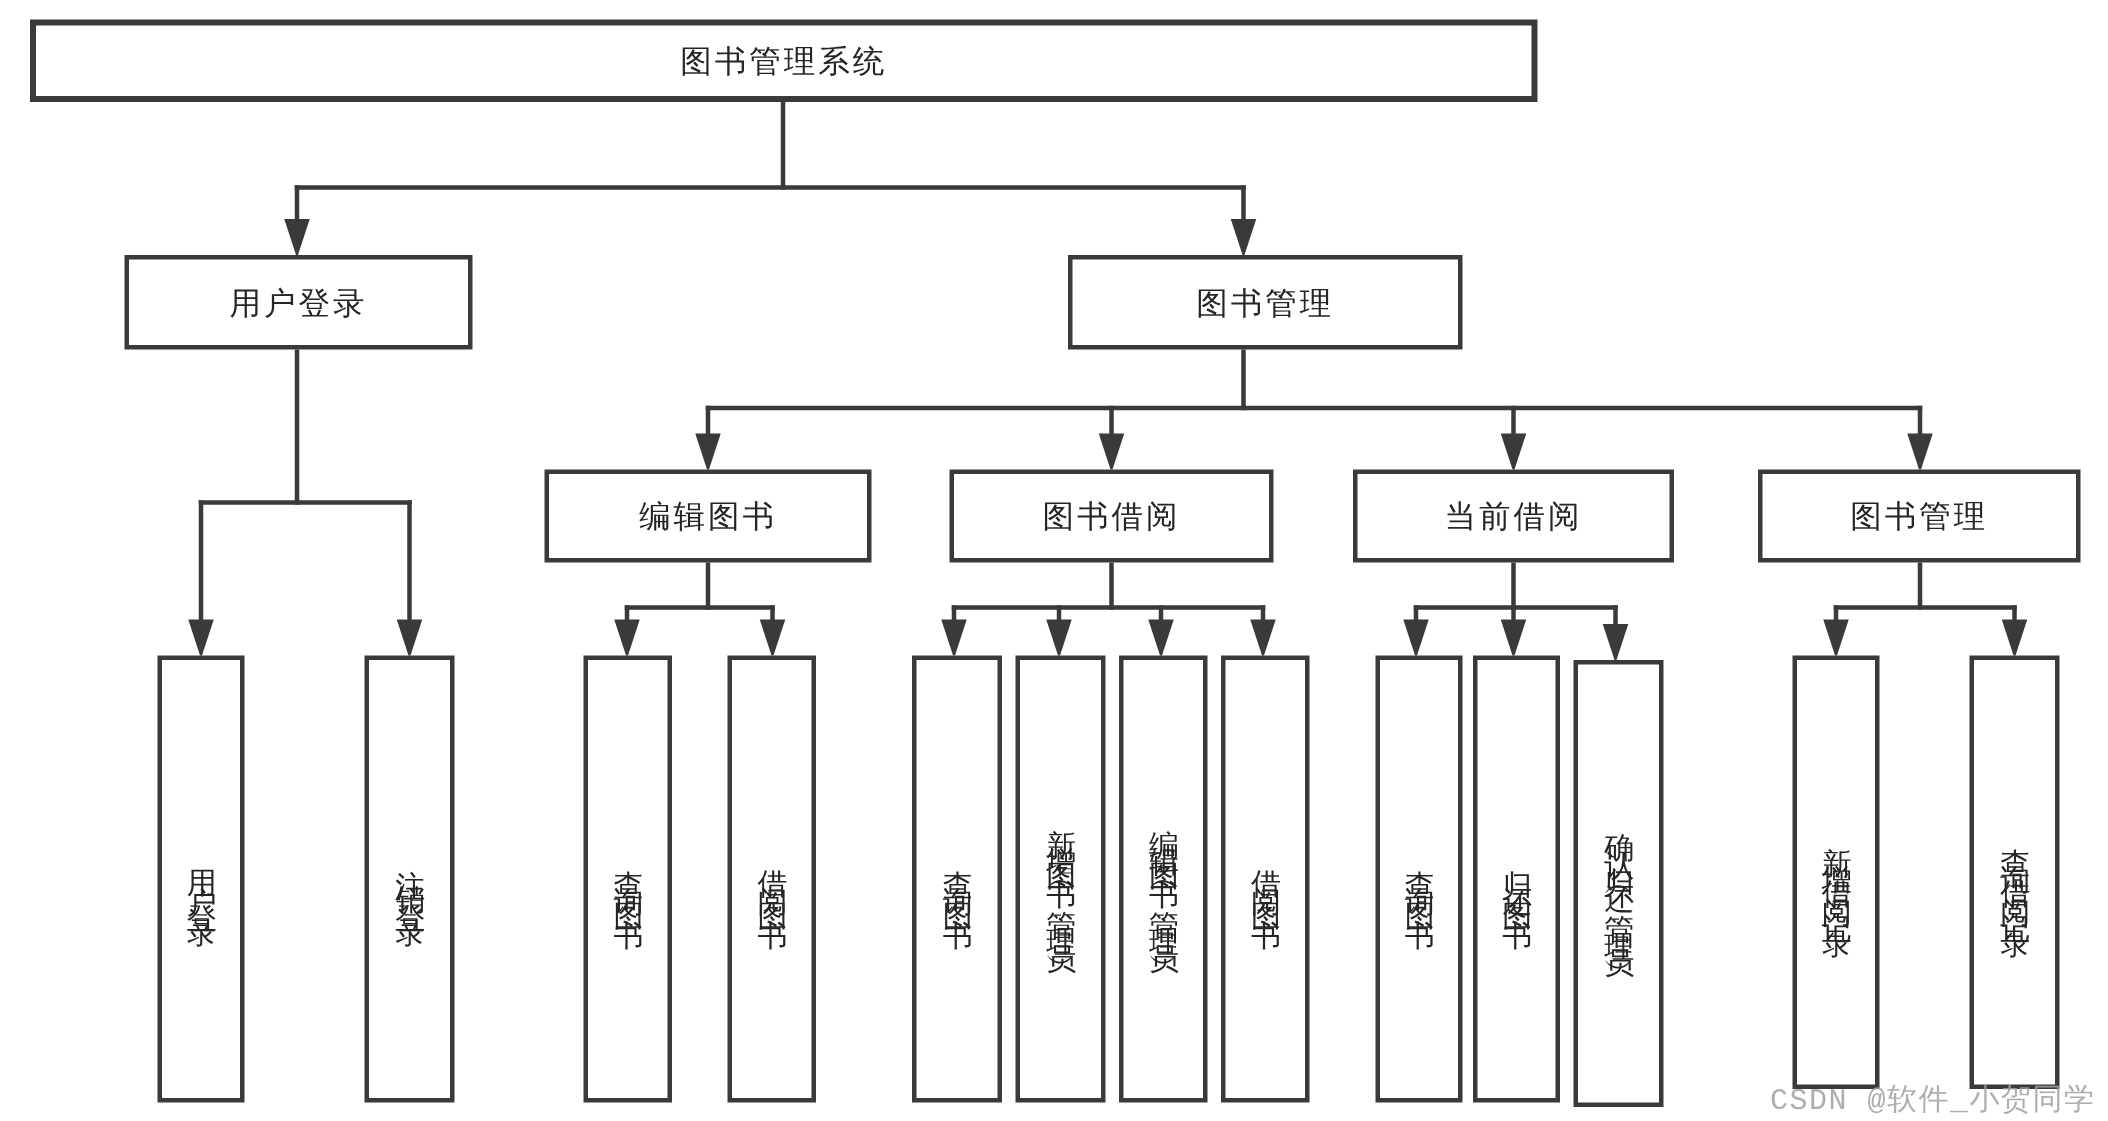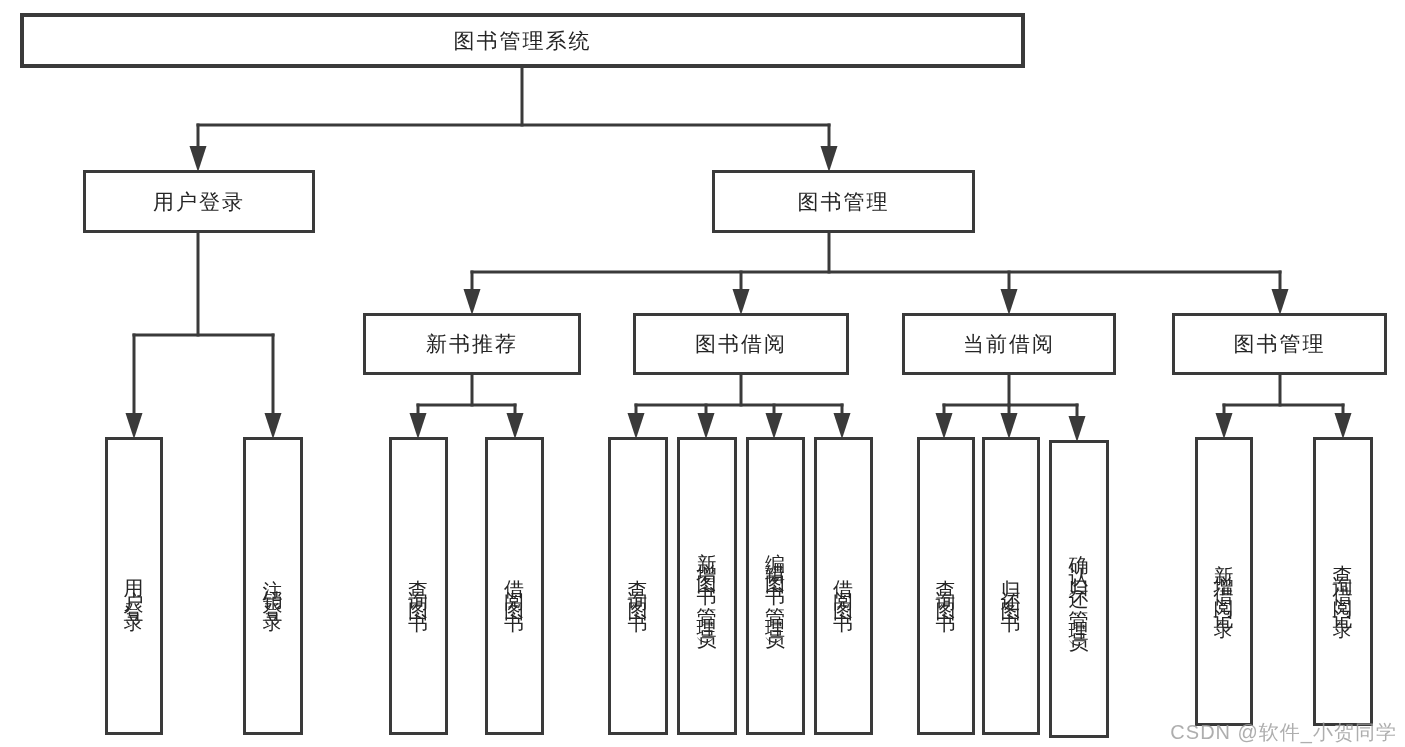--- a/index.html
+++ b/index.html
@@ -21,20 +21,21 @@
   }
   .node.v span{
     writing-mode:vertical-rl;text-orientation:mixed;
     font-size:20px;color:#252525;letter-spacing:11px;line-height:1.3;
     white-space:nowrap;
   }
   .watermark{
     position:absolute;right:8px;bottom:1px;z-index:5;
     font-size:20px;color:rgba(160,160,160,0.85);letter-spacing:1px;
     white-space:nowrap;
+    font-family:Liberation Mono, monospace;
   }
 </style>
 </head>
 <body>
 
 <div id="stage">
 
   <svg class="connectors" width="1405" height="747" viewBox="0 0 1405 747">
     <g stroke="#3a3a3a" stroke-width="3" stroke-linecap="square" fill="none">
 
@@ -106,21 +107,21 @@
   </div>
 
   <div class="node h" style="left:83px;top:170px;width:232px;height:63px">
     <span>用户登录</span>
   </div>
   <div class="node h" style="left:712px;top:170px;width:263px;height:63px">
     <span>图书管理</span>
   </div>
 
   <div class="node h" style="left:363px;top:313px;width:218px;height:62px">
-    <span>新书推荐</span>
+    <span>编辑图书</span>
   </div>
   <div class="node h" style="left:902px;top:313px;width:214px;height:62px">
     <span>当前借阅</span>
   </div>
   <div class="node h" style="left:633px;top:313px;width:216px;height:62px">
     <span>图书借阅</span>
   </div>
   <div class="node h" style="left:1172px;top:313px;width:215px;height:62px">
     <span>图书管理</span>
   </div>

